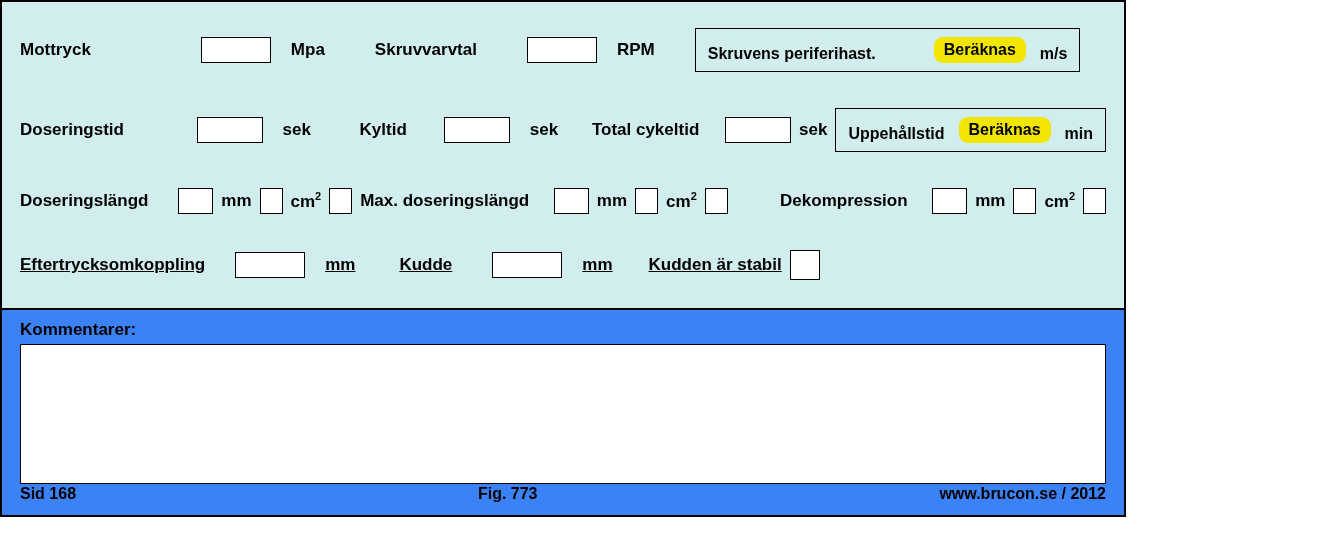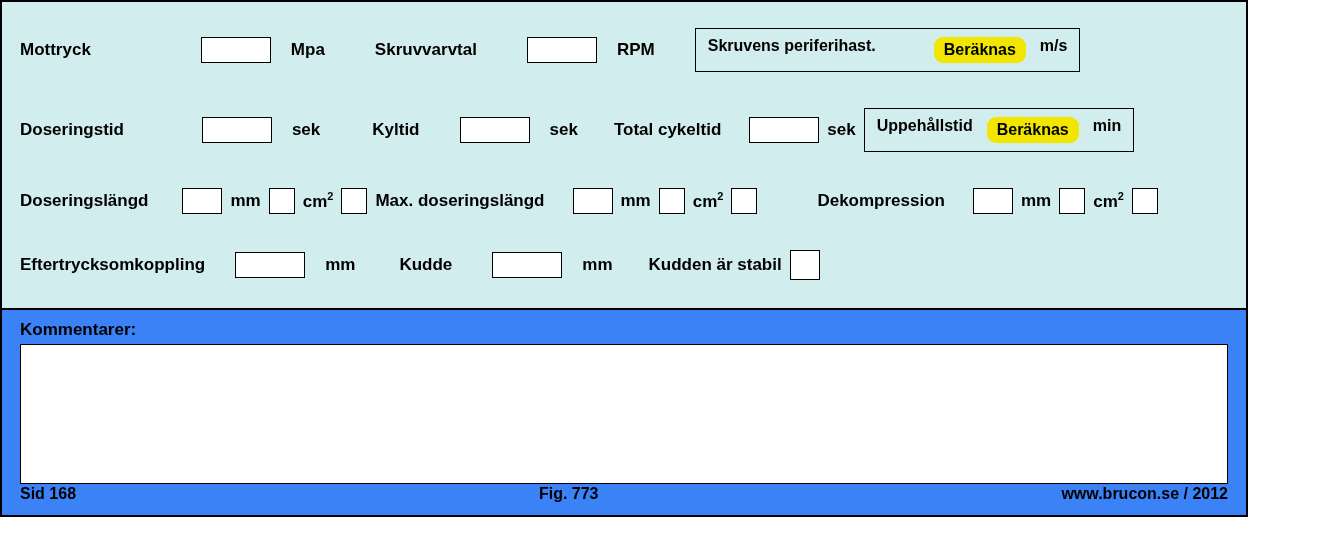--- a/index.html
+++ b/index.html
@@ -3,21 +3,21 @@
 <meta charset="utf-8">
 <style>
   * { box-sizing: border-box; }
   body {
     margin: 0;
     padding: 0;
     font-family: Arial, Helvetica, sans-serif;
     background: #fff;
   }
   .page {
-    width: 1248px;
+    width: 1126px;
     border: 2px solid #000;
   }
   .topcell {
     background: #d2eded;
     border-bottom: 2px solid #000;
     padding: 26px 18px 22px 18px;
   }
   .bottomcell {
     background: #3b82f6;
     padding: 10px 18px 12px 18px;
@@ -39,21 +39,21 @@
     border: 1px solid #000;
     height: 26px;
     display: inline-block;
   }
   .w-xs { width: 26px; }
   .w-s { width: 40px; }
   .w-m { width: 70px; }
   .calcbox {
     border: 1px solid #000;
     display: flex;
-    align-items: flex-start;
+    align-items: flex-end;
     padding: 8px 12px;
     font-size: 16px;
     font-weight: bold;
     gap: 14px;
   }
   .yellow {
     background: #f2e600;
     padding: 4px 10px;
     font-weight: bold;
     border-radius: 9px;
@@ -164,21 +164,21 @@
       <span class="gap-s"></span>
       <span class="lbl">mm</span>
       <span class="gap-s"></span>
       <span class="inp w-xs"></span>
       <span class="gap-s"></span>
       <span class="lbl"><span>cm</span><span class="sup">2</span></span>
       <span class="gap-s"></span>
       <span class="inp w-xs"></span>
     </div>
 
-    <div class="row" style="margin-bottom:6px;">
+    <div class="row" style="margin-bottom:6px;text-decoration:underline;">
       <span class="lbl">Eftertrycksomkoppling</span>
       <span style="width:30px"></span>
       <span class="inp w-m"></span>
       <span class="gap-m"></span>
       <span class="lbl">mm</span>
       <span style="width:44px"></span>
       <span class="lbl">Kudde</span>
       <span style="width:40px"></span>
       <span class="inp w-m"></span>
       <span class="gap-m"></span>

